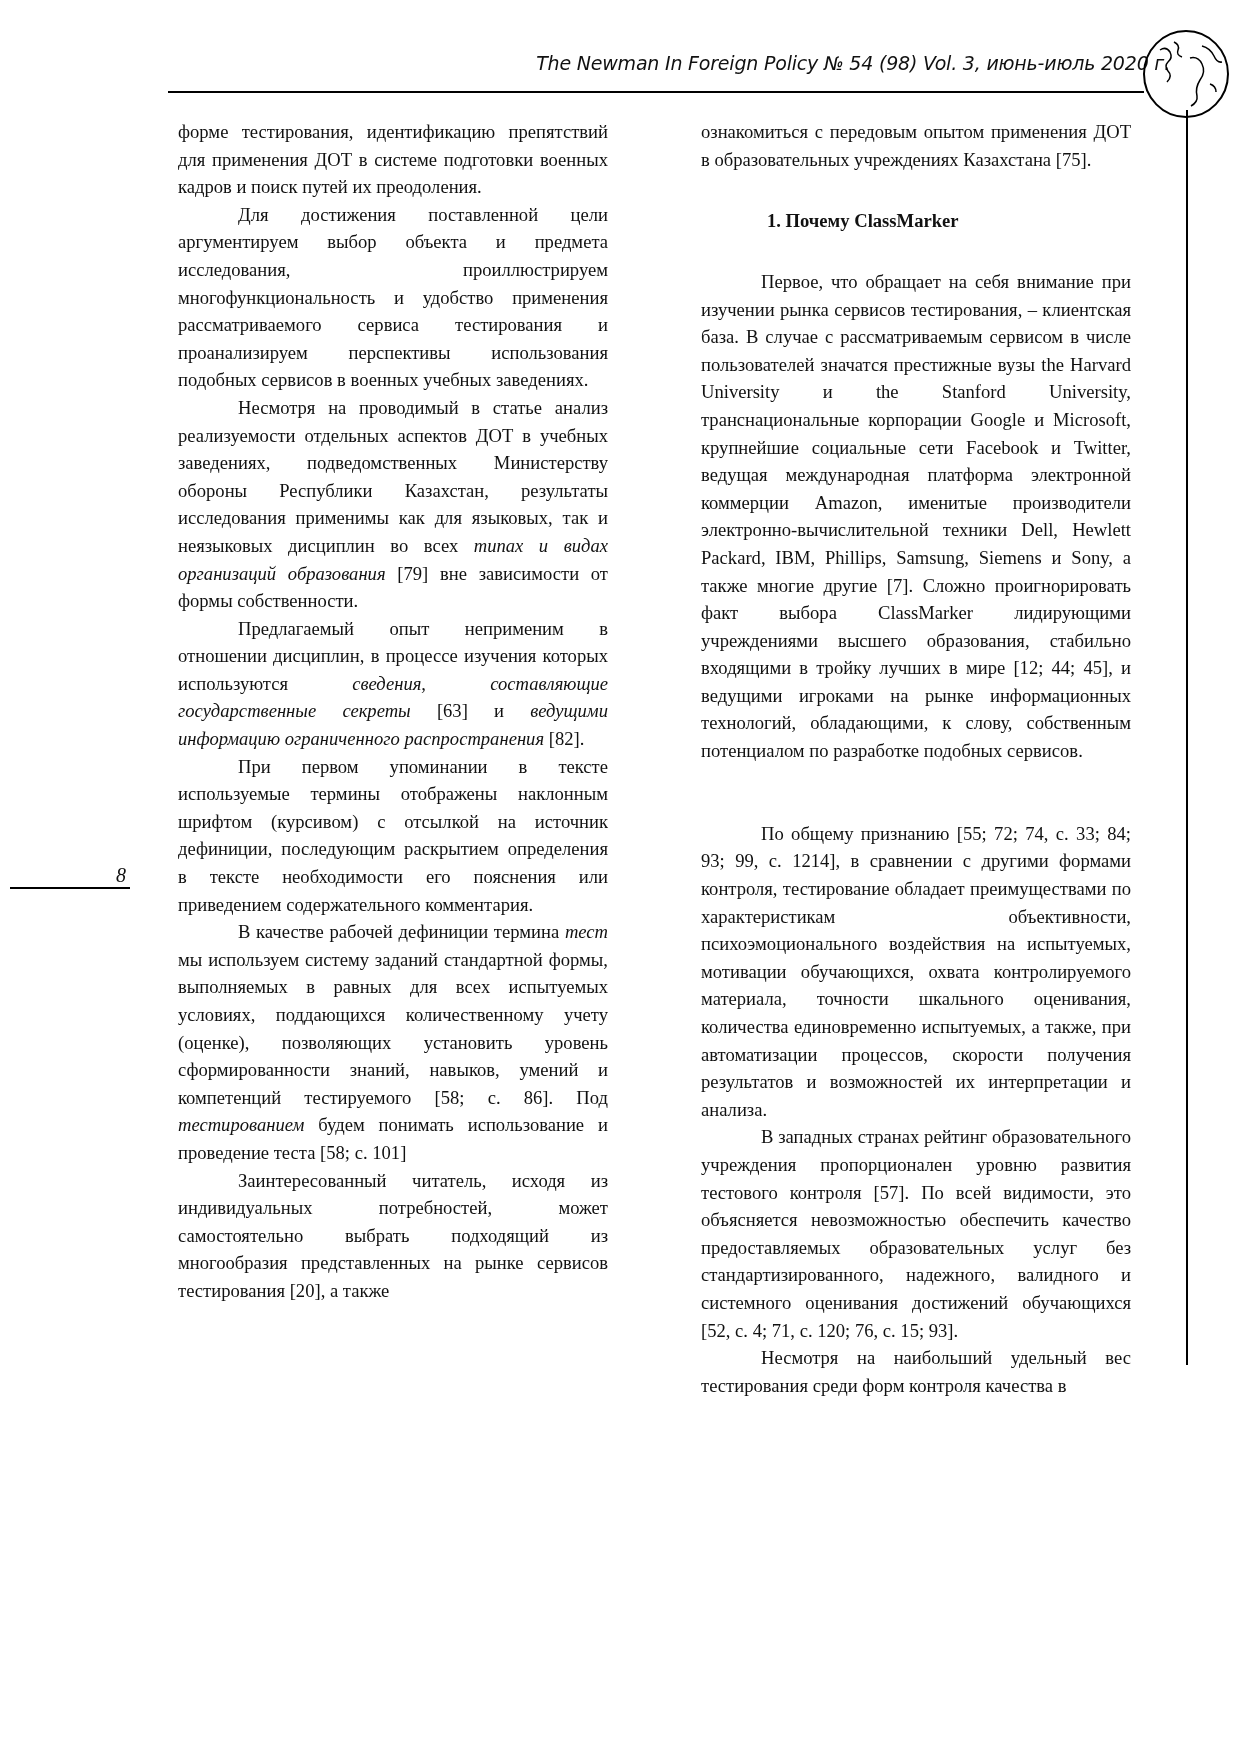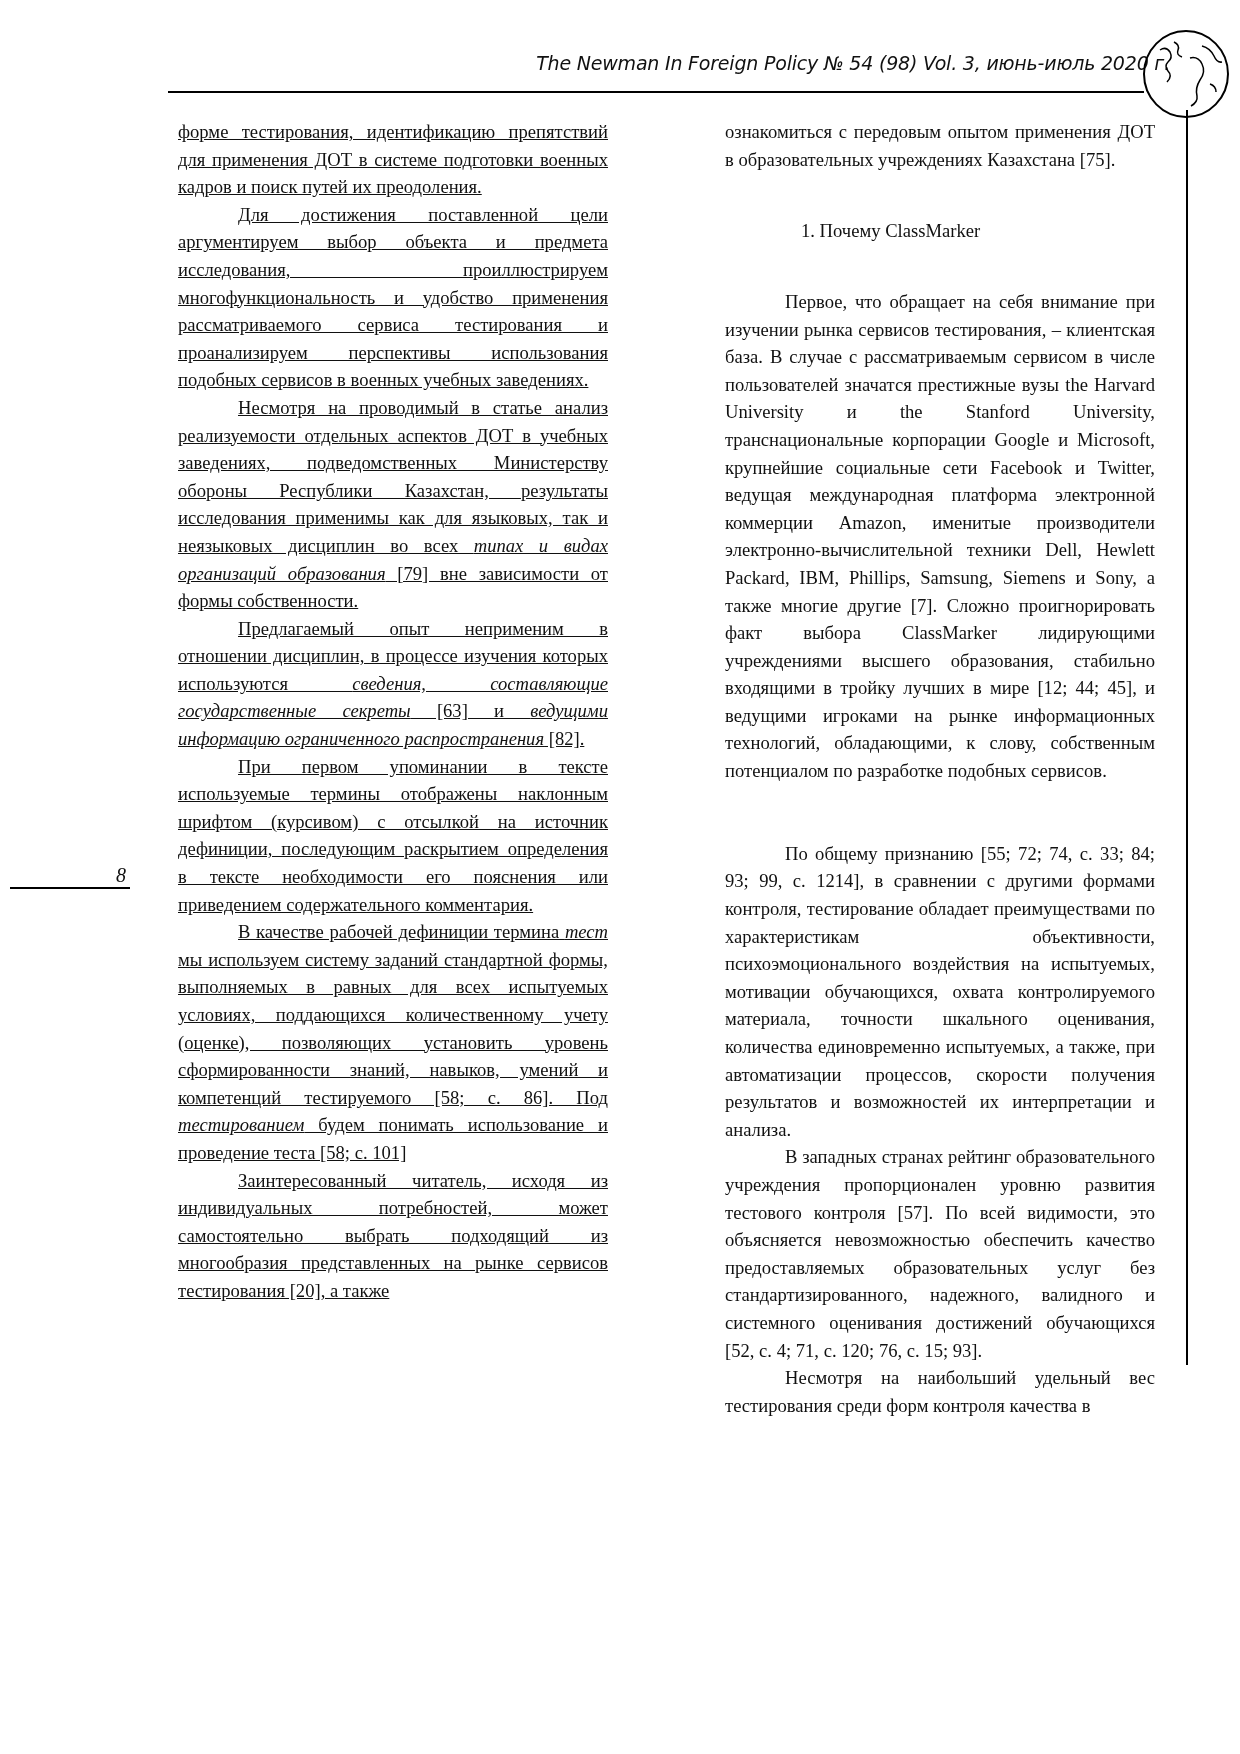--- a/index.html
+++ b/index.html
@@ -14,28 +14,28 @@
   .right-rule { position: absolute; left: 1186px; top: 110px; width: 2px; height: 1255px; background: #000; }
   .page-num {
     position: absolute; left: 100px; top: 864px; width: 26px; text-align: right;
     font-family: "Liberation Serif", serif; font-style: italic; font-size: 20px;
   }
   .page-rule { position: absolute; left: 10px; top: 887px; width: 120px; height: 2px; background: #000; }
   .col {
     position: absolute; top: 118px; width: 430px;
     font-family: "Liberation Serif", serif; font-size: 18.6px; line-height: 27.6px;
   }
-  .col-left { left: 178px; text-decoration: underline; }
-  .col-right { left: 725px; }
+  .col-left { left: 178px; }
+  .col-right { left: 701px; }
   .col p { margin: 0; text-align: justify; text-align-last: left; }
   .col p.indent { text-indent: 60px; }
   .col p.cont { text-indent: 0; }
   .col .gap { height: 27.6px; }
   .col h3 {
-    margin: 16px; font-size: 18.6px; line-height: 27.6px; font-weight: normal;
+    margin: 6px; font-size: 18.6px; line-height: 27.6px; font-weight: bold;
   }
   .col h3.indent { padding-left: 60px; }
   .col h3.wrap { text-indent: 60px; }
   em { font-style: italic; }
 </style>
 </head>
 <body>
 
 <div class="header-text">The Newman In Foreign Policy № 54 (98) Vol. 3, июнь-июль  2020 г.</div>
 <div class="header-rule"></div>

